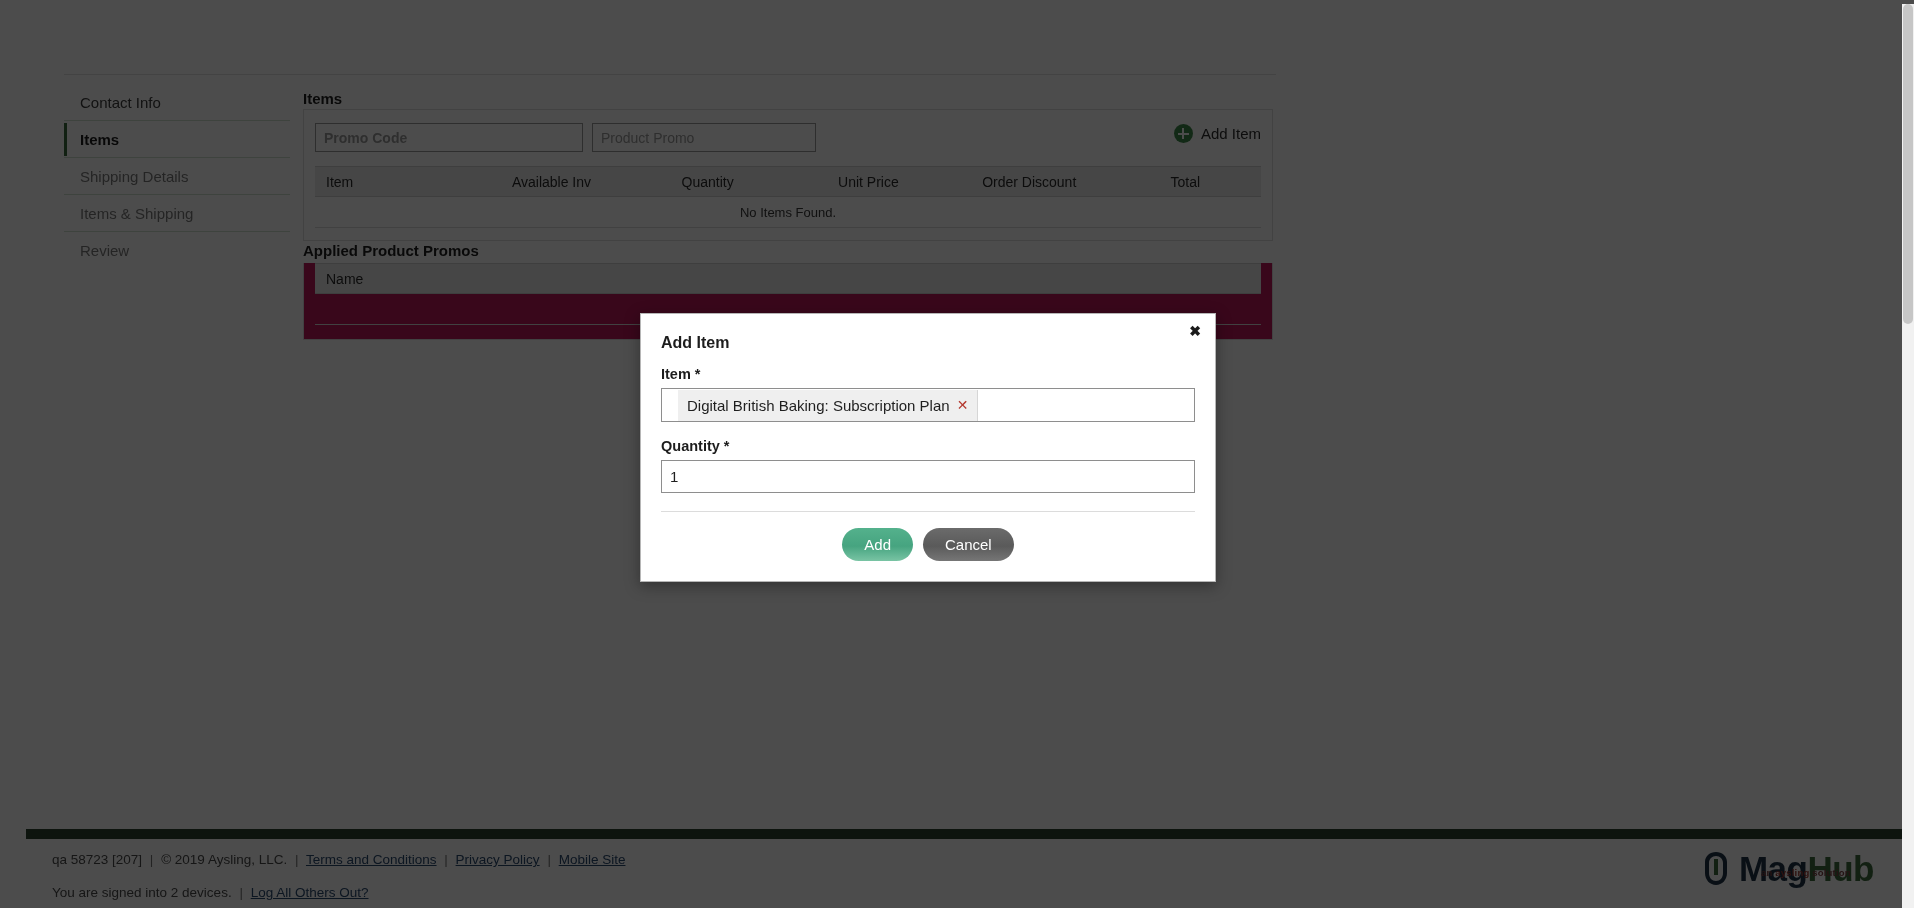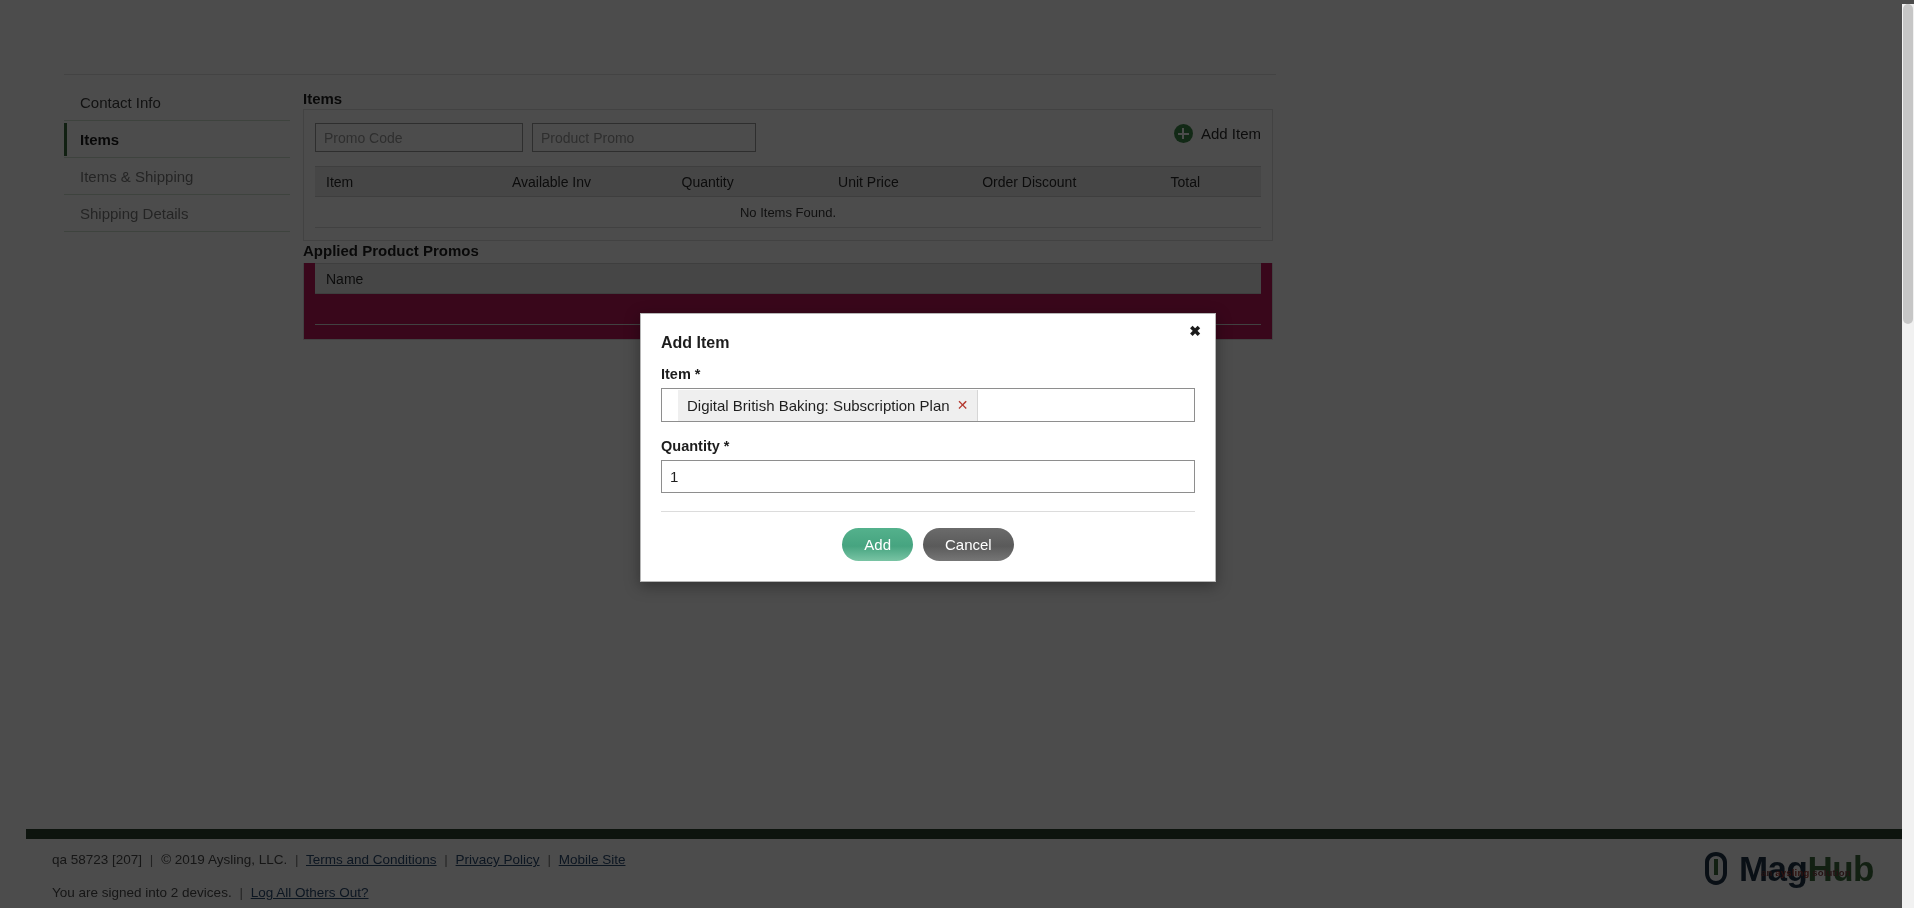--- a/index.html
+++ b/index.html
@@ -116,21 +116,21 @@
   .promo-input {
     height: 29px;
     border: 1px solid #9a9a9a;
     background: #ffffff;
     font-family: "Liberation Sans", sans-serif;
     font-size: 14px;
     color: #333;
     padding: 0 8px;
     outline: none;
   }
-  #promo-code { width: 208px; }
+  #promo-code { width: 268px; font-weight: bold; }
   #product-promo { width: 224px; }
   .promo-input::placeholder { color: #9b9b9b; }
 
   .add-item-btn {
     position: absolute;
     right: 0;
     top: 1px;
     display: flex;
     align-items: center;
     gap: 8px;
@@ -394,24 +394,27 @@
     <div class="title-rule"></div>
 
     <div class="sidenav">
       <div class="nav-item first">
         <span>Contact Info</span>
       </div>
       <div class="nav-item active">
         <span>Items</span>
       </div>
       <div class="nav-item">
+        <span>Shipping Details</span>
+      </div>
+      <div class="nav-item">
         <span>Items &amp; Shipping</span>
       </div>
-      <div class="nav-item">
-        <span>Shipping Details</span>
+      <div class="nav-item last">
+        <span>Review</span>
       </div>
     </div>
 
     <div class="section-label" id="items-label">Items</div>
 
     <div class="card">
       <div class="promo-row">
         <input class="promo-input" id="promo-code" type="text" placeholder="Promo Code" style="">
         <input class="promo-input" id="product-promo" type="text" placeholder="Product Promo" style="">
 

